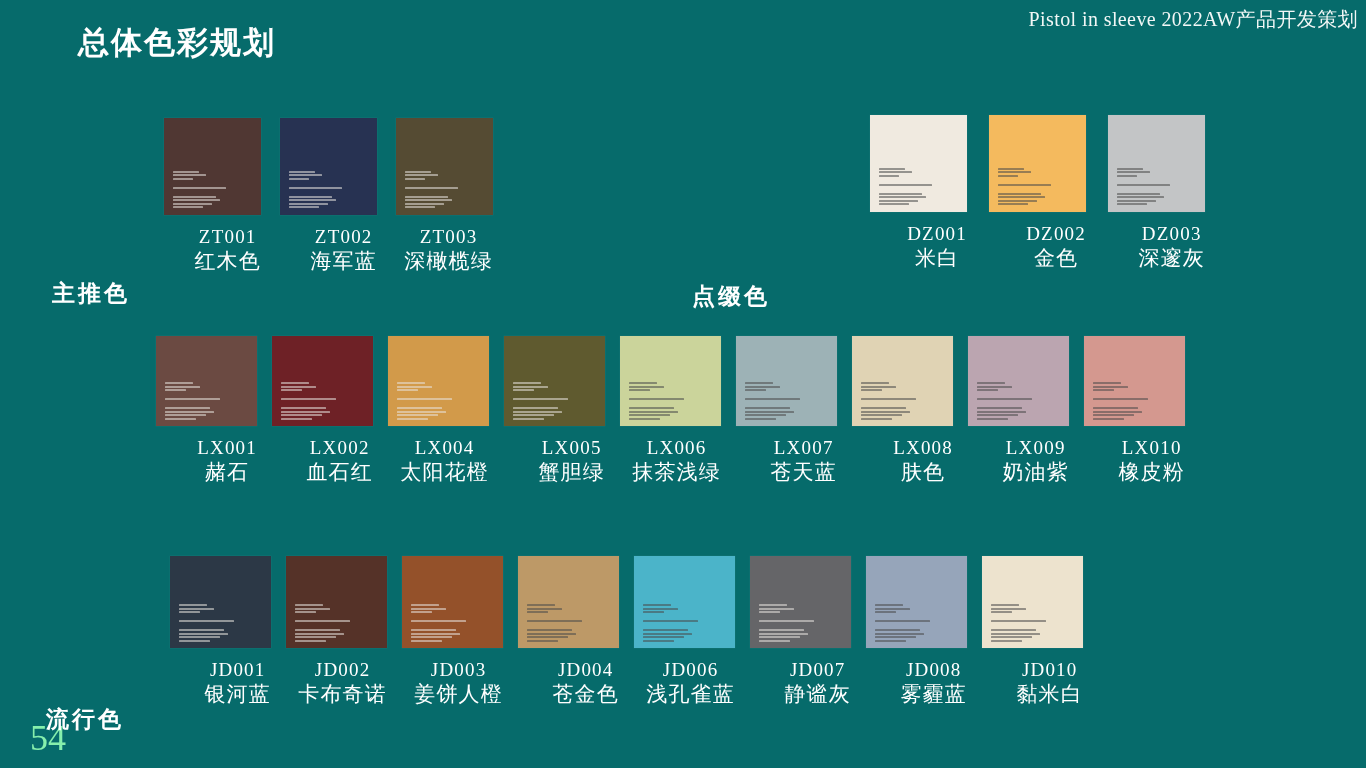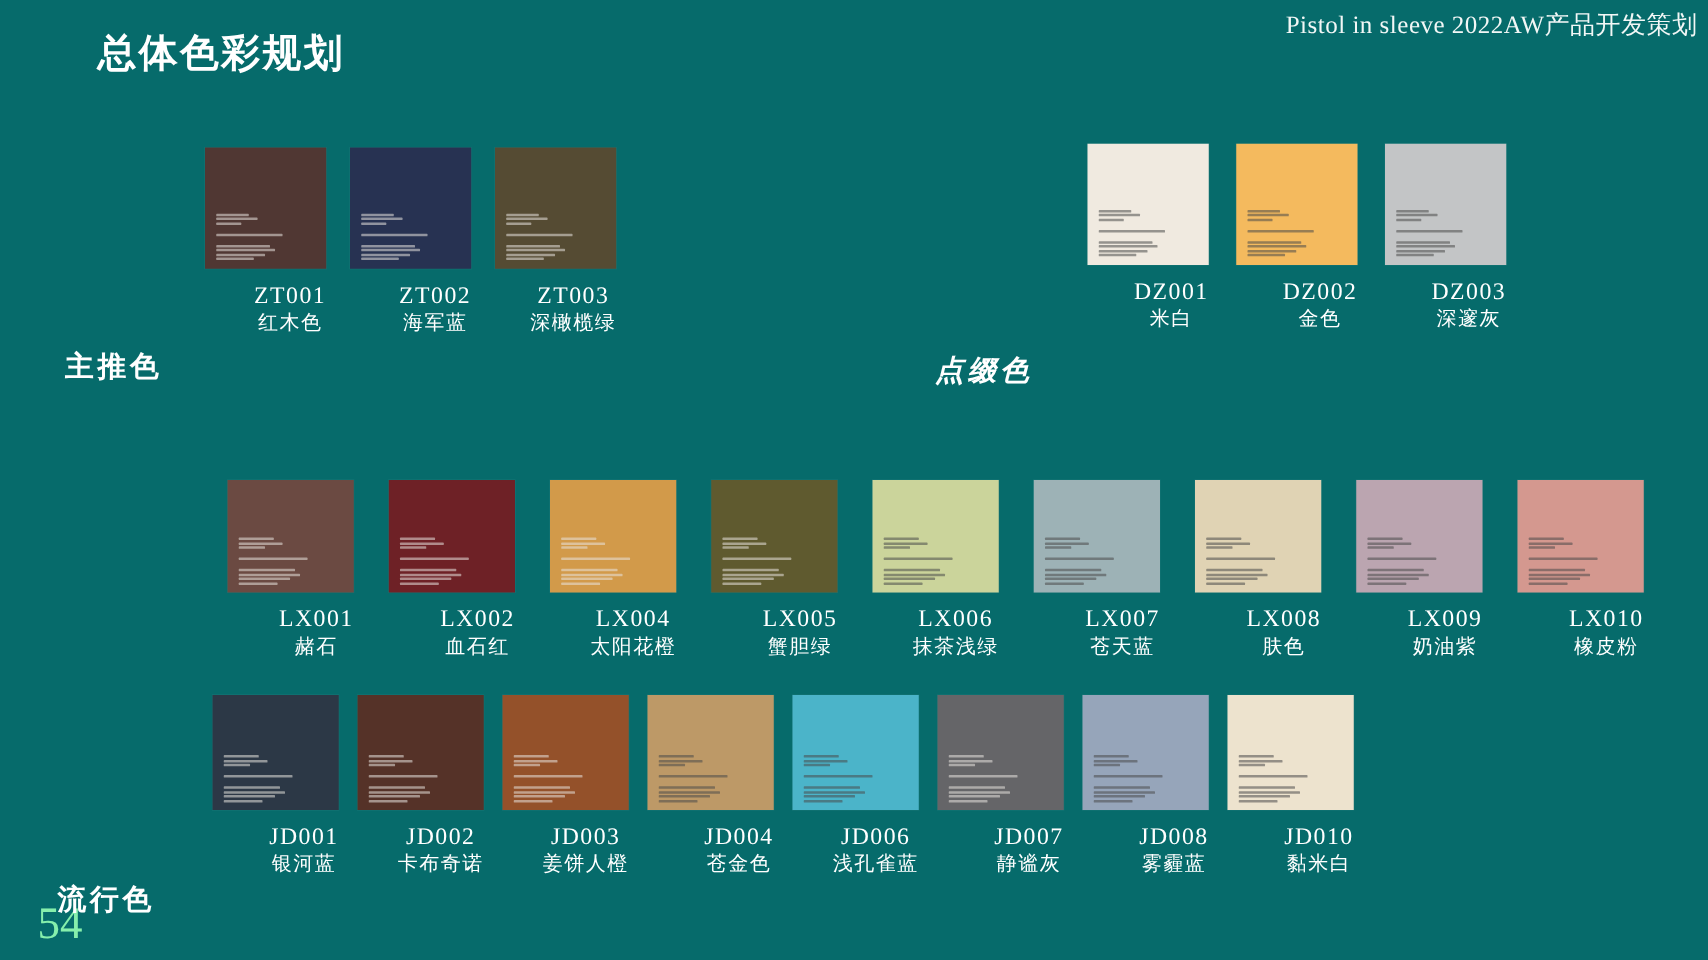--- a/index.html
+++ b/index.html
@@ -107,38 +107,38 @@
     color: #ffffff;
     white-space: nowrap;
   }
   .caption .code {
     display: block;
     font-size: 19px;
     letter-spacing: 1.2px;
   }
   .caption .name {
     display: block;
-    font-size: 16px;
+    font-size: 21px;
     letter-spacing: 1.2px;
     margin-top: 1px;
   }
 
   
   #row-main { top: 118px; left: 0; width: 1366px; height: 180px; }
   #label-main { left: 52px; top: 160px; }
   #strip-main { left: 164px; top: 0; gap: 19px; }
-  #label-accent { left: 748px; top: 163px; font-style: italic; }
+  #label-accent { left: 692px; top: 163px; }
   #strip-accent { left: 870px; top: -3px; gap: 22px; }
 
   #row-main .chip { width: 97px; height: 97px; }
 
   
   #row-trend { top: 336px; left: 0; width: 1366px; height: 180px; }
   #label-trend { left: 46px; top: 368px; }
-  #strip-trend { left: 182px; top: 0; gap: 28px; margin-top: 48px; }
+  #strip-trend { left: 156px; top: 0; gap: 15px; }
   #row-trend .chip { width: 101px; height: 90px; }
 
   
   #row-classic { top: 556px; left: 0; width: 1366px; height: 180px; }
   #strip-classic { left: 170px; top: 0; gap: 15px; }
   #row-classic .chip { width: 101px; height: 92px; }
 </style>
 </head>
 <body>
 

